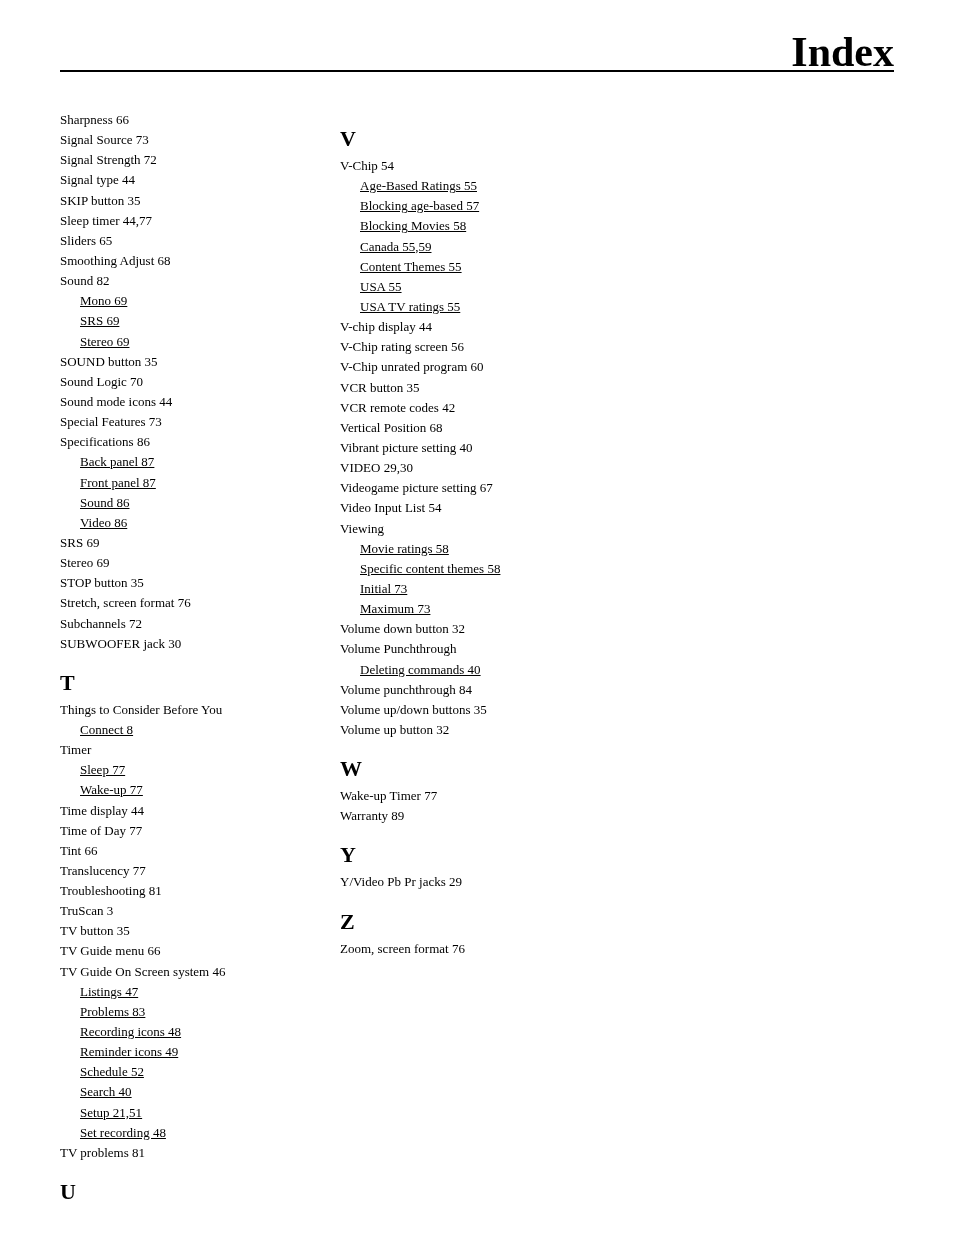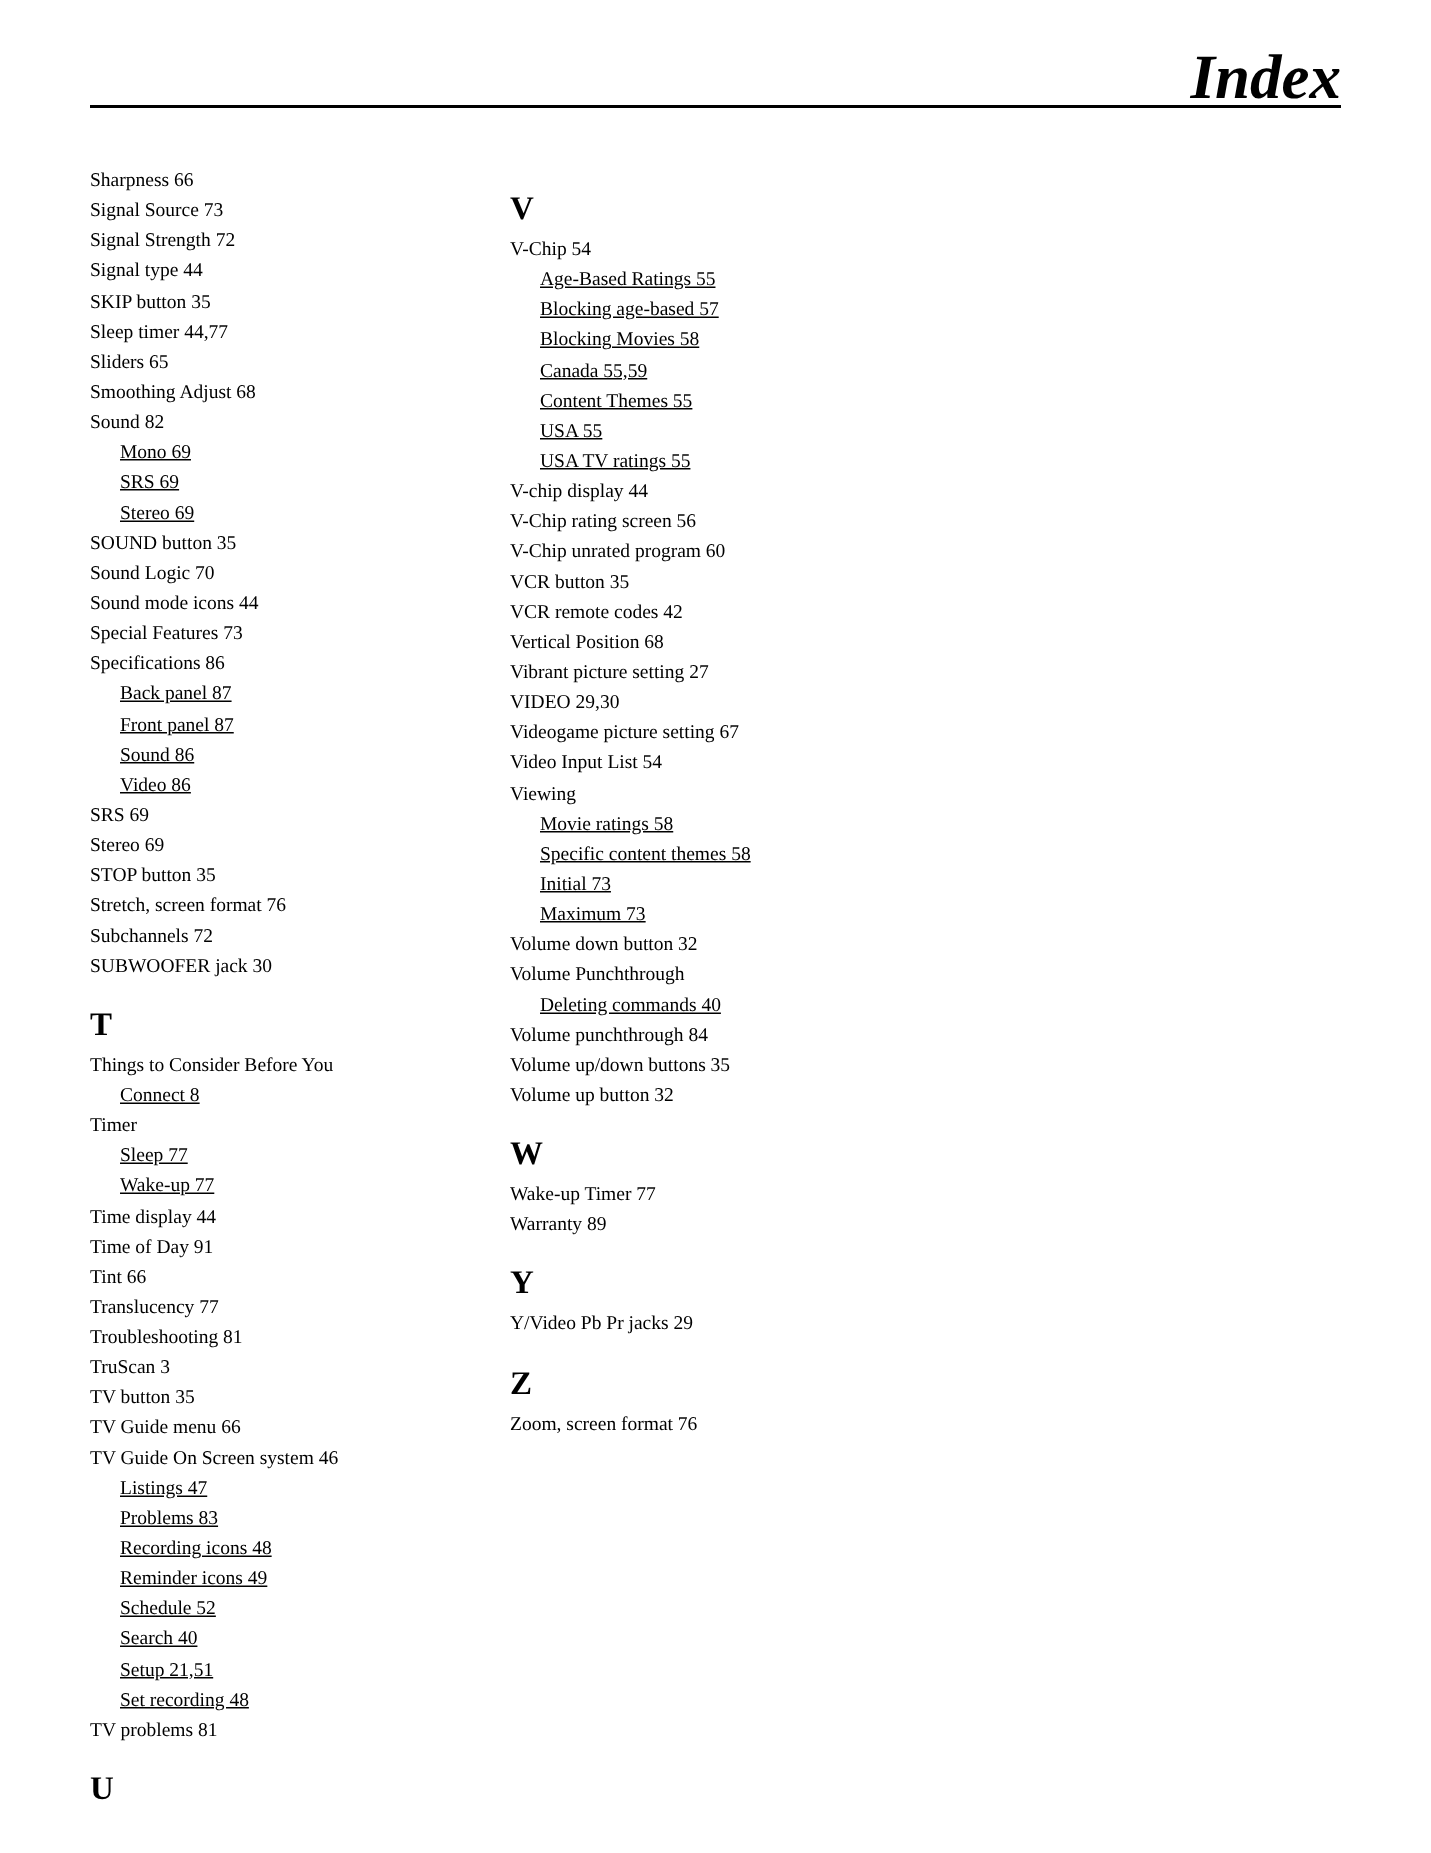--- a/index.html
+++ b/index.html
@@ -16,21 +16,20 @@
       width: 954px;
       min-height: 1235px;
       padding: 60px 60px 60px 60px;
       position: relative;
     }
     .header-title {
       position: absolute;
       top: 28px;
       right: 60px;
       font-size: 42px;
-      font-style: italic;
       font-weight: bold;
       color: #000;
       font-family: Times New Roman, Times, serif;
     }
     .top-border {
       position: absolute;
       top: 70px;
       left: 60px;
       right: 60px;
       height: 2px;
@@ -100,21 +99,21 @@
         <div class="index-entry">Stretch, screen format  76</div>
         <div class="index-entry">Subchannels  72</div>
         <div class="index-entry">SUBWOOFER jack  30</div>
         <div class="section-header">T</div>
         <div class="index-entry">Things to Consider Before You</div>
         <div class="index-entry indented1">Connect  8</div>
         <div class="index-entry">Timer</div>
         <div class="index-entry indented1">Sleep  77</div>
         <div class="index-entry indented1">Wake-up  77</div>
         <div class="index-entry">Time display  44</div>
-        <div class="index-entry">Time of Day  91</div>
+        <div class="index-entry">Time of Day  77</div>
         <div class="index-entry">Tint  66</div>
         <div class="index-entry">Translucency  77</div>
         <div class="index-entry">Troubleshooting  81</div>
         <div class="index-entry">TruScan  3</div>
         <div class="index-entry">TV button  35</div>
         <div class="index-entry">TV Guide menu  66</div>
         <div class="index-entry">TV Guide On Screen system  46</div>
         <div class="index-entry indented1">Listings  47</div>
         <div class="index-entry indented1">Problems  83</div>
         <div class="index-entry indented1">Recording icons  48</div>
@@ -135,21 +134,21 @@
         <div class="index-entry indented1">Canada  55,59</div>
         <div class="index-entry indented1">Content Themes  55</div>
         <div class="index-entry indented1">USA  55</div>
         <div class="index-entry indented1">USA TV ratings  55</div>
         <div class="index-entry">V-chip display  44</div>
         <div class="index-entry">V-Chip rating screen  56</div>
         <div class="index-entry">V-Chip unrated program  60</div>
         <div class="index-entry">VCR button  35</div>
         <div class="index-entry">VCR remote codes  42</div>
         <div class="index-entry">Vertical Position  68</div>
-        <div class="index-entry">Vibrant picture setting  27</div>
+        <div class="index-entry">Vibrant picture setting  40</div>
         <div class="index-entry">VIDEO  29,30</div>
         <div class="index-entry">Videogame picture setting  67</div>
         <div class="index-entry">Video Input List  54</div>
         <div class="index-entry">Viewing</div>
         <div class="index-entry indented1">Movie ratings  58</div>
         <div class="index-entry indented1">Specific content themes  58</div>
         <div class="index-entry indented1">Initial  73</div>
         <div class="index-entry indented1">Maximum  73</div>
         <div class="index-entry">Volume down button  32</div>
         <div class="index-entry">Volume Punchthrough</div>

